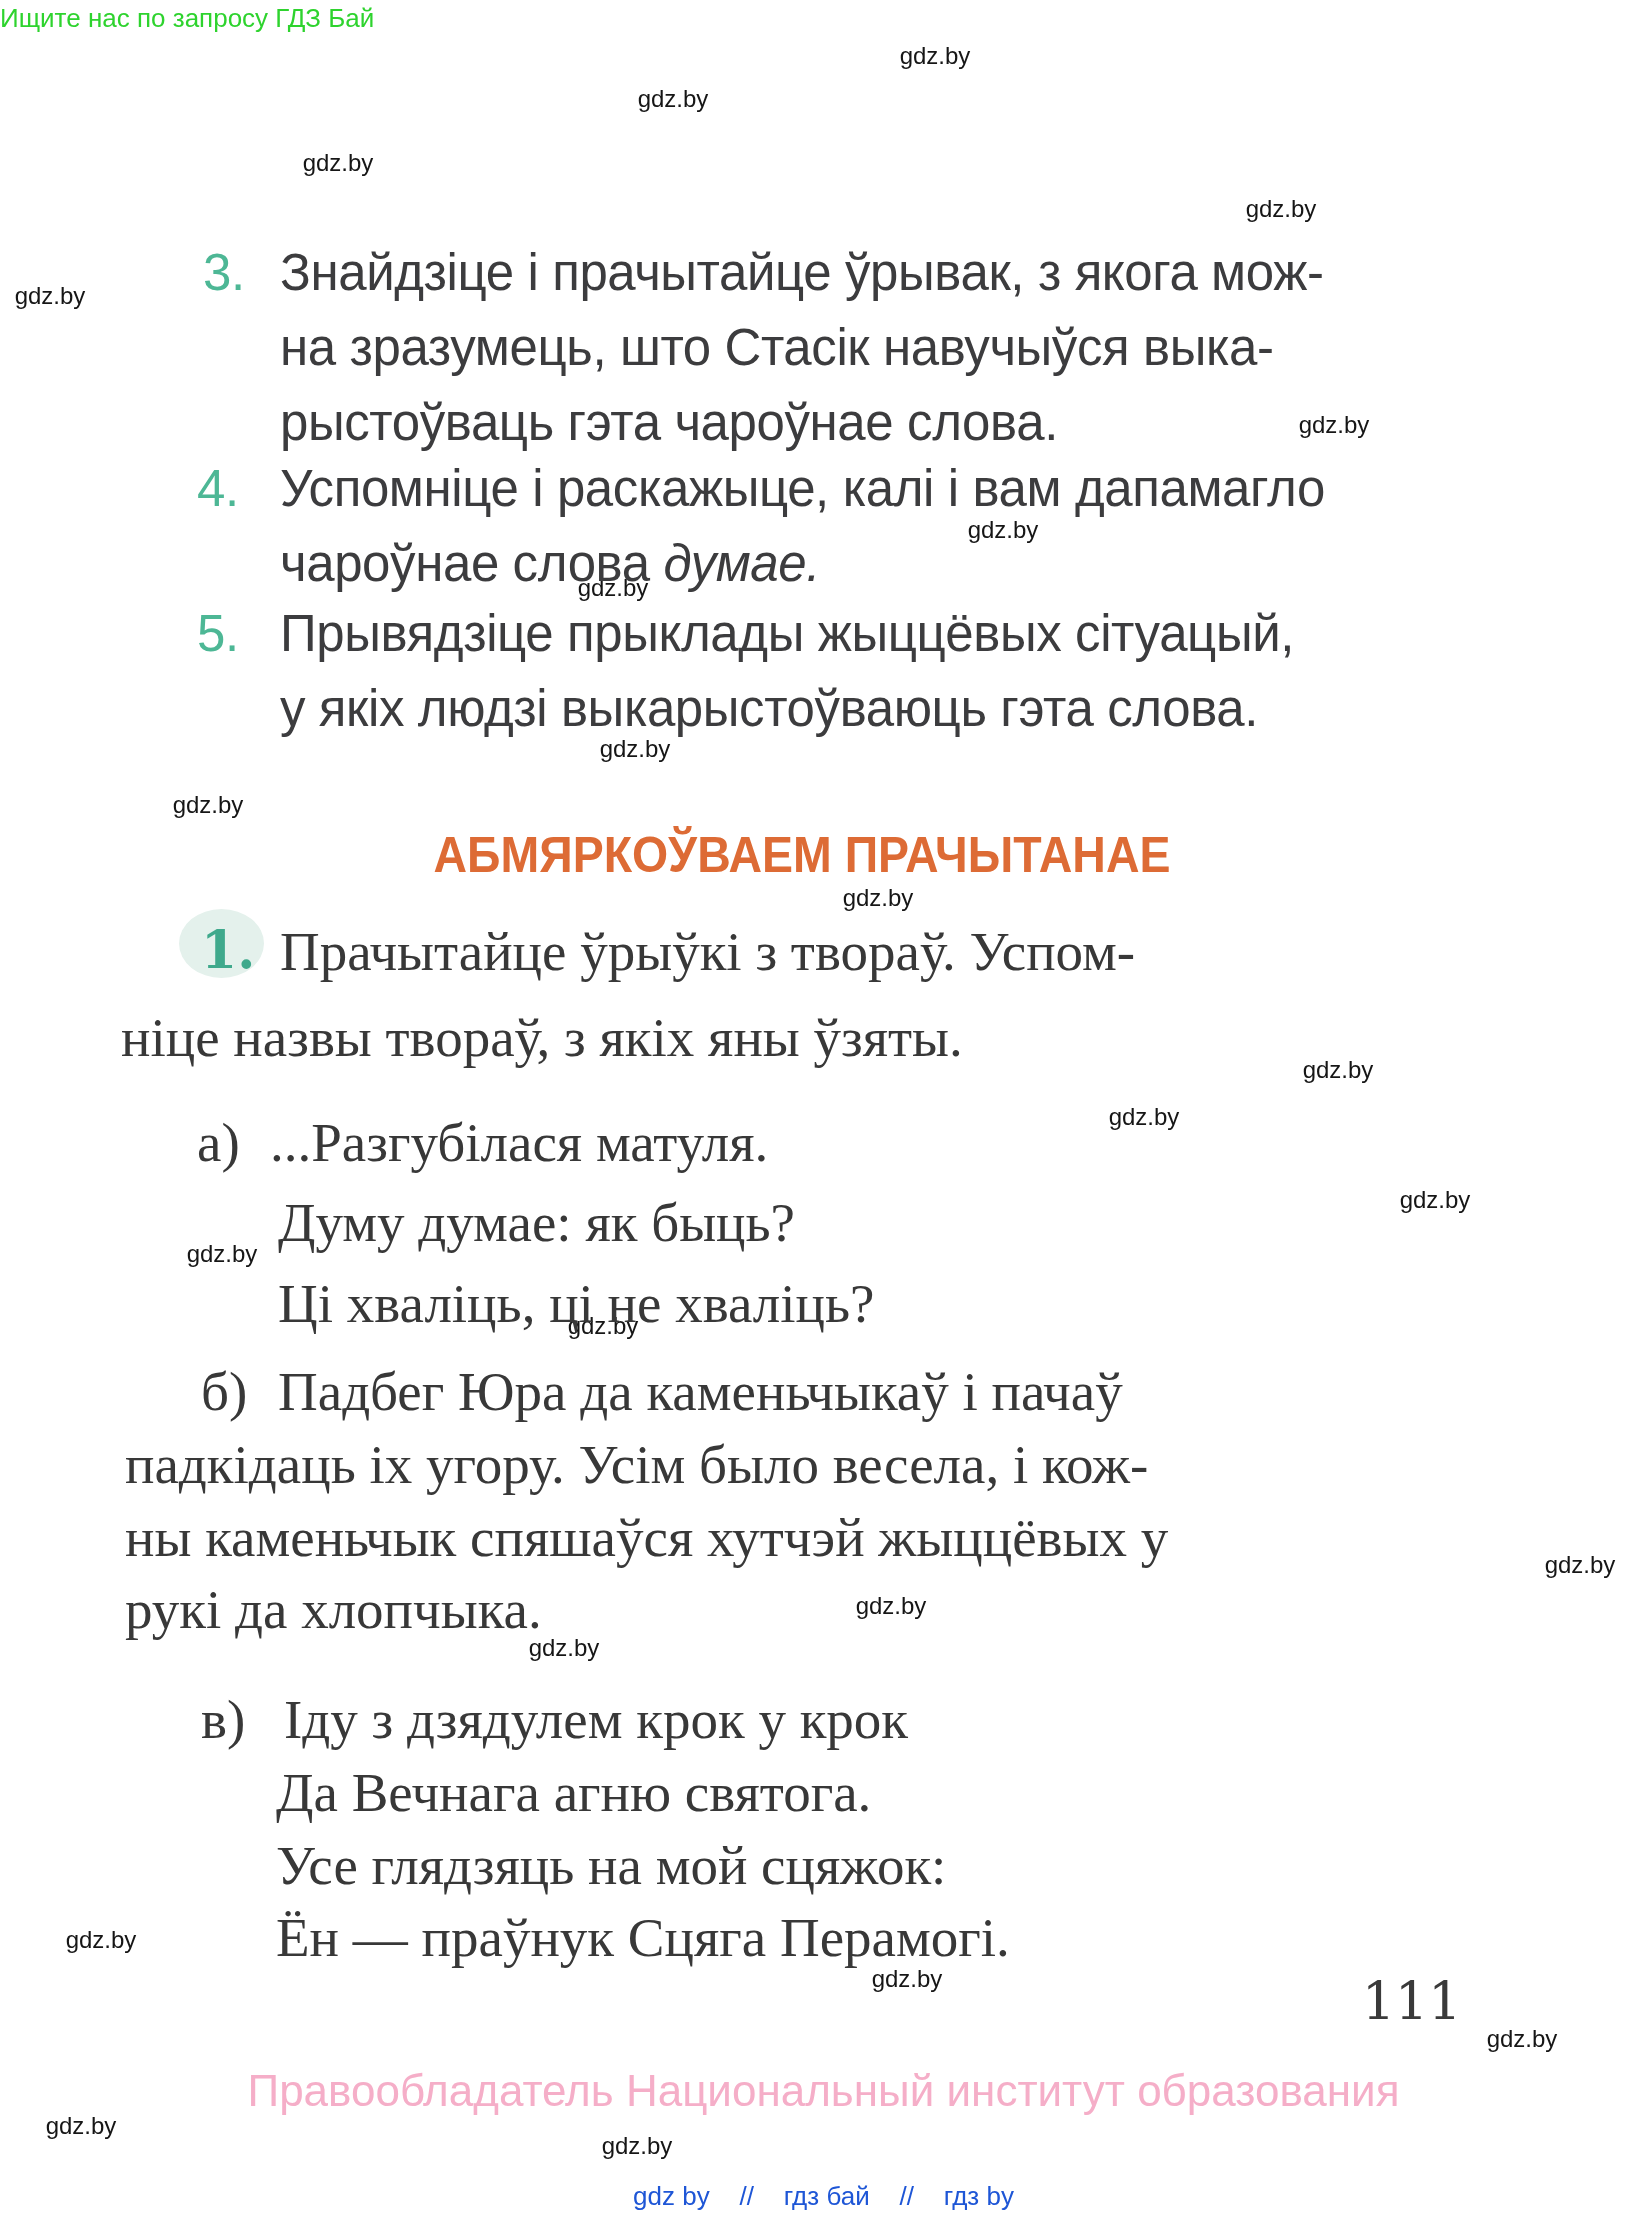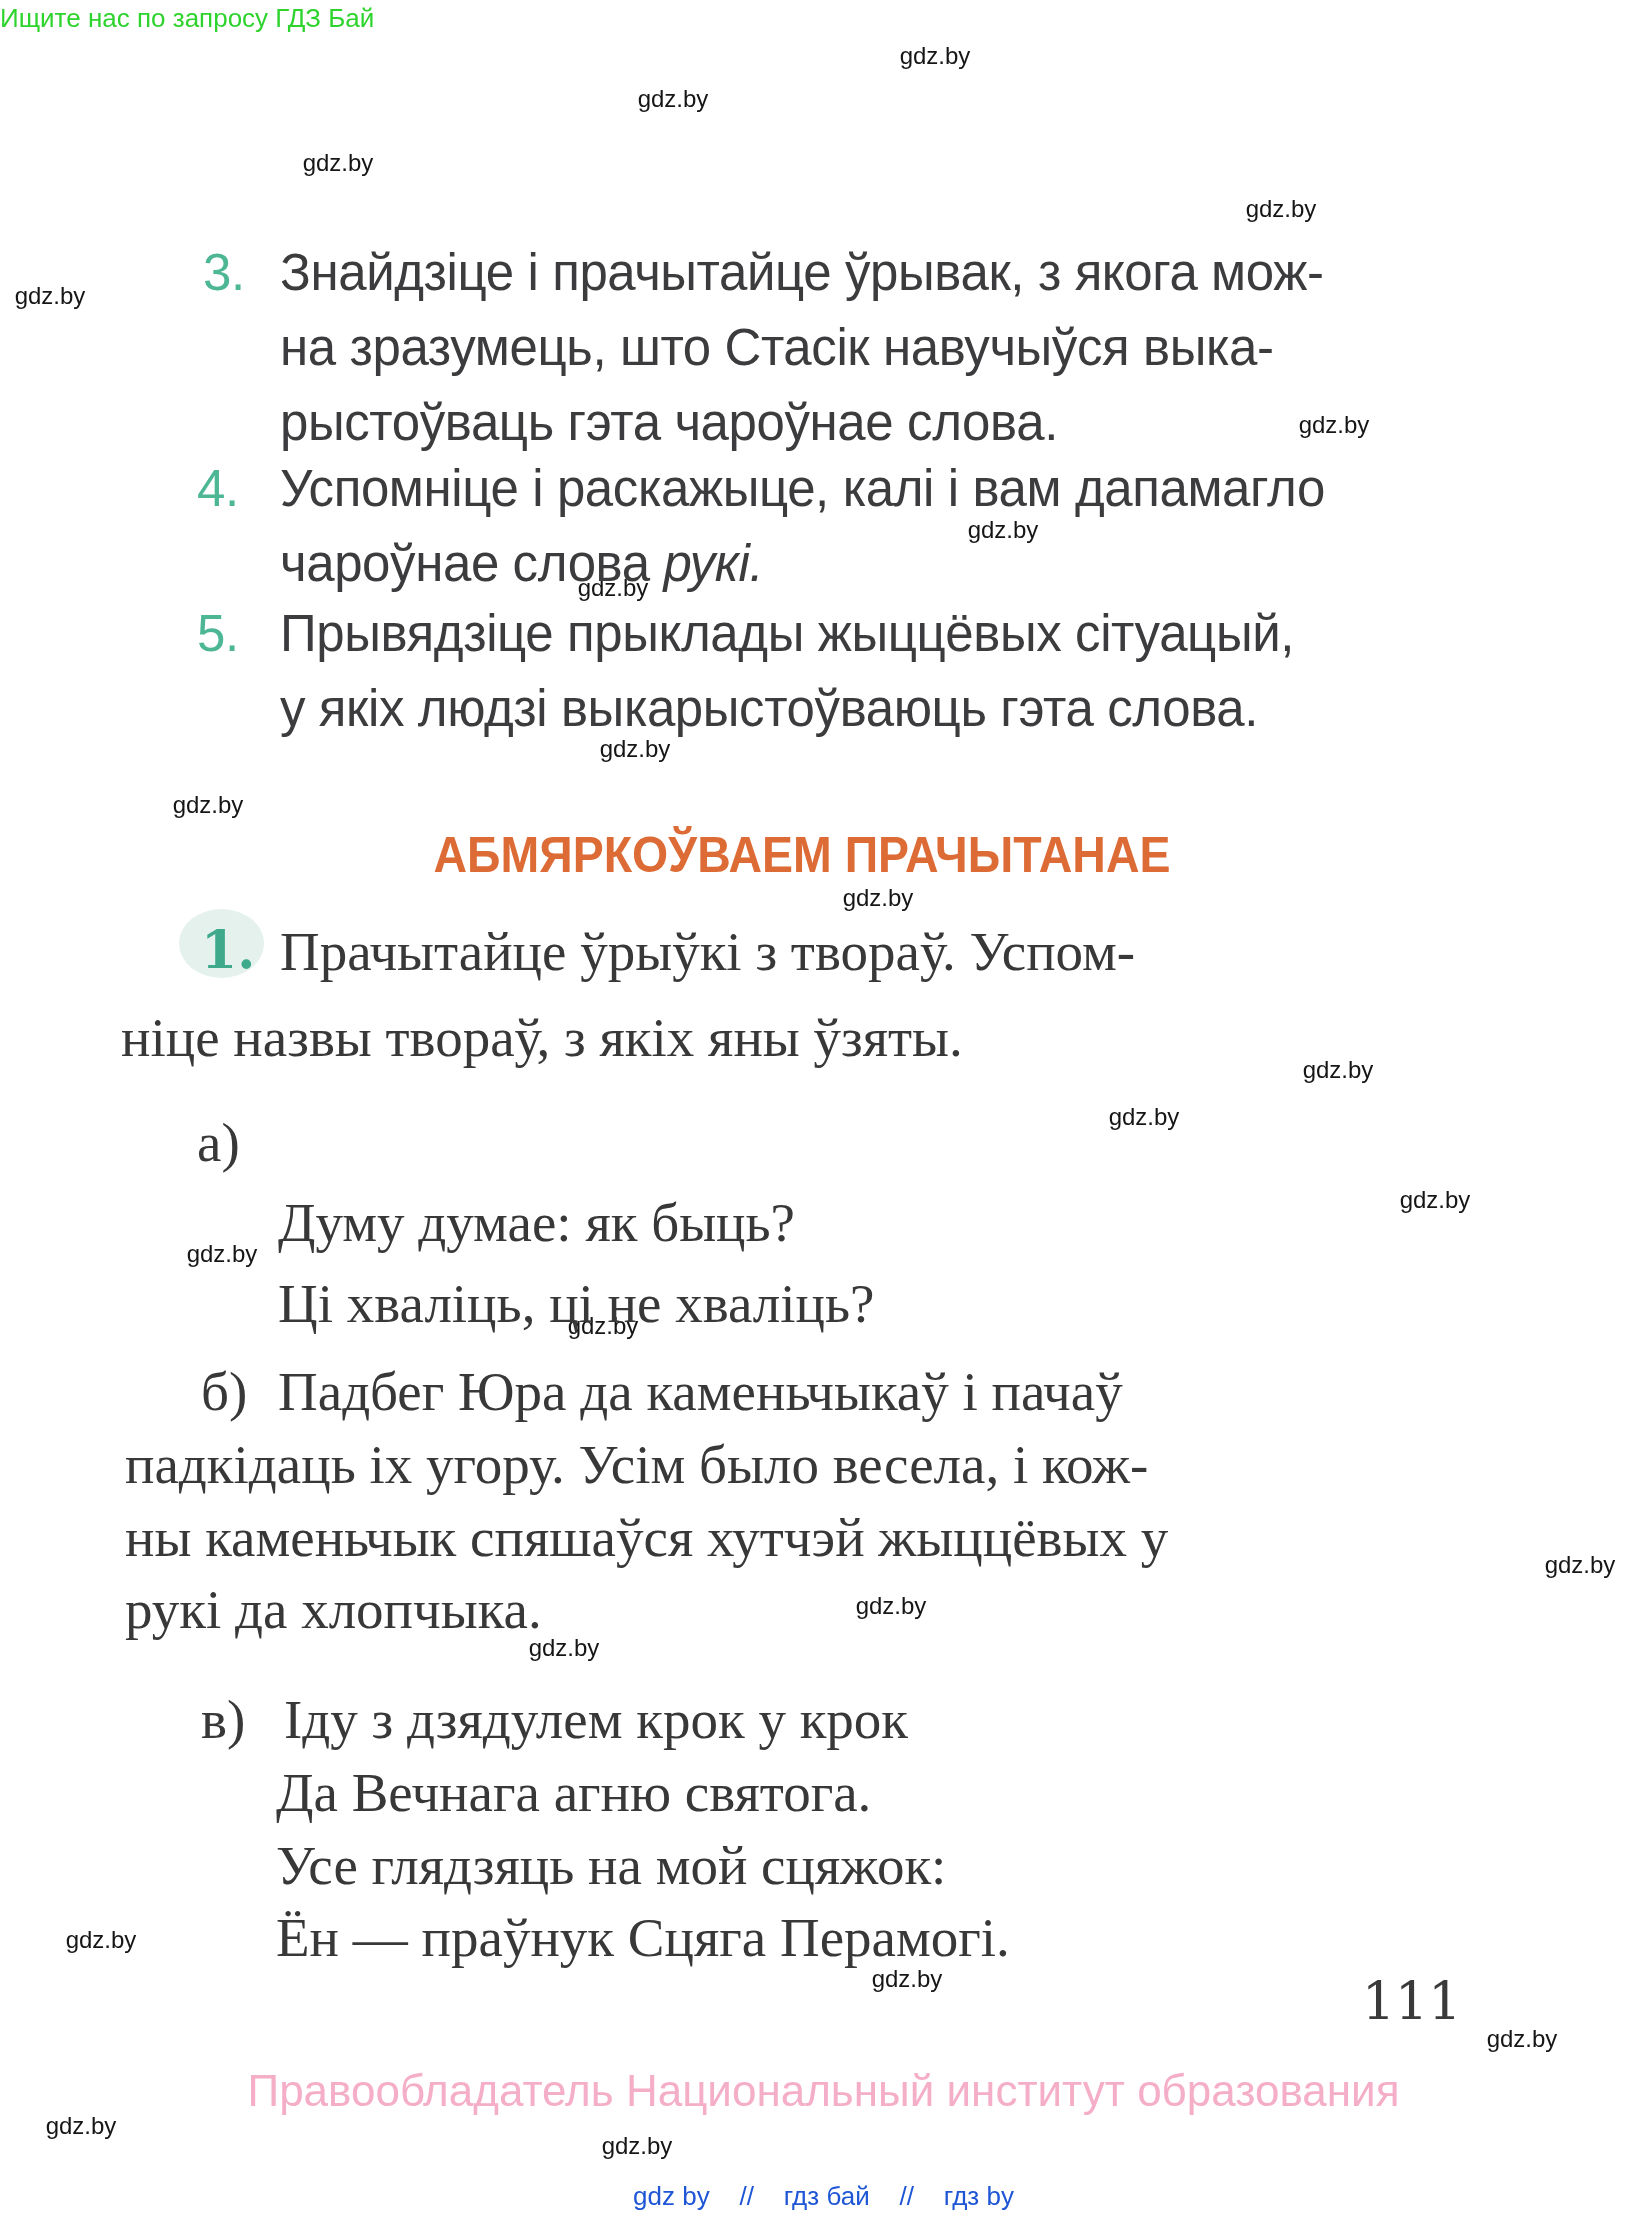--- a/index.html
+++ b/index.html
@@ -60,34 +60,35 @@
   <span class="abs wm" style="left:81px;top:2112px">gdz.by</span>
   <span class="abs wm" style="left:637px;top:2132px">gdz.by</span>
 
   <div class="abs tasknum" style="left:203px;top:243px">3.</div>
   <div class="abs sans" style="left:280px;top:243px">Знайдзіце і прачытайце ўрывак, з якога мож-</div>
   <div class="abs sans" style="left:280px;top:318px">на зразумець, што Стасік навучыўся выка-</div>
   <div class="abs sans" style="left:280px;top:393px">рыстоўваць гэта чароўнае слова.</div>
 
   <div class="abs tasknum" style="left:197px;top:459px">4.</div>
   <div class="abs sans" style="left:280px;top:459px">Успомніце і раскажыце, калі і вам дапамагло</div>
-  <div class="abs sans" style="left:280px;top:534px"><span>чароўнае слова </span><span class="it">рукі.</span></div>
+  <div class="abs sans" style="left:280px;top:534px"><span>чароўнае слова </span><span class="it">думае.</span></div>
 
   <div class="abs tasknum" style="left:197px;top:604px">5.</div>
   <div class="abs sans" style="left:280px;top:604px">Прывядзіце прыклады жыццёвых сітуацый,</div>
   <div class="abs sans" style="left:280px;top:679px">у якіх людзі выкарыстоўваюць гэта слова.</div>
 
   <div class="abs heading">АБМЯРКОЎВАЕМ ПРАЧЫТАНАЕ</div>
 
   <div class="numcircle"></div>
   <div class="abs ex1num" style="left:201px;top:919px">1.</div>
   <div class="abs serif" style="left:280px;top:920px">Прачытайце ўрыўкі з твораў. Успом-</div>
   <div class="abs serif" style="left:121px;top:1006px">ніце назвы твораў, з якіх яны ўзяты.</div>
 
   <div class="abs serif" style="left:197px;top:1111px">а)</div>
+  <div class="abs serif" style="left:270px;top:1111px">...Разгубілася матуля.</div>
   <div class="abs serif" style="left:278px;top:1191px">Думу думае: як быць?</div>
   <div class="abs serif" style="left:278px;top:1272px">Ці хваліць, ці не хваліць?</div>
 
   <div class="abs serif" style="left:201px;top:1360px">б)</div>
   <div class="abs serif" style="left:278px;top:1360px">Падбег Юра да каменьчыкаў і пачаў</div>
   <div class="abs serif" style="left:125px;top:1433px">падкідаць іх угору. Усім было весела, і кож-</div>
   <div class="abs serif" style="left:125px;top:1506px">ны каменьчык спяшаўся хутчэй жыццёвых у</div>
   <div class="abs serif" style="left:125px;top:1578px">рукі да хлопчыка.</div>
 
   <div class="abs serif" style="left:201px;top:1688px">в)</div>

